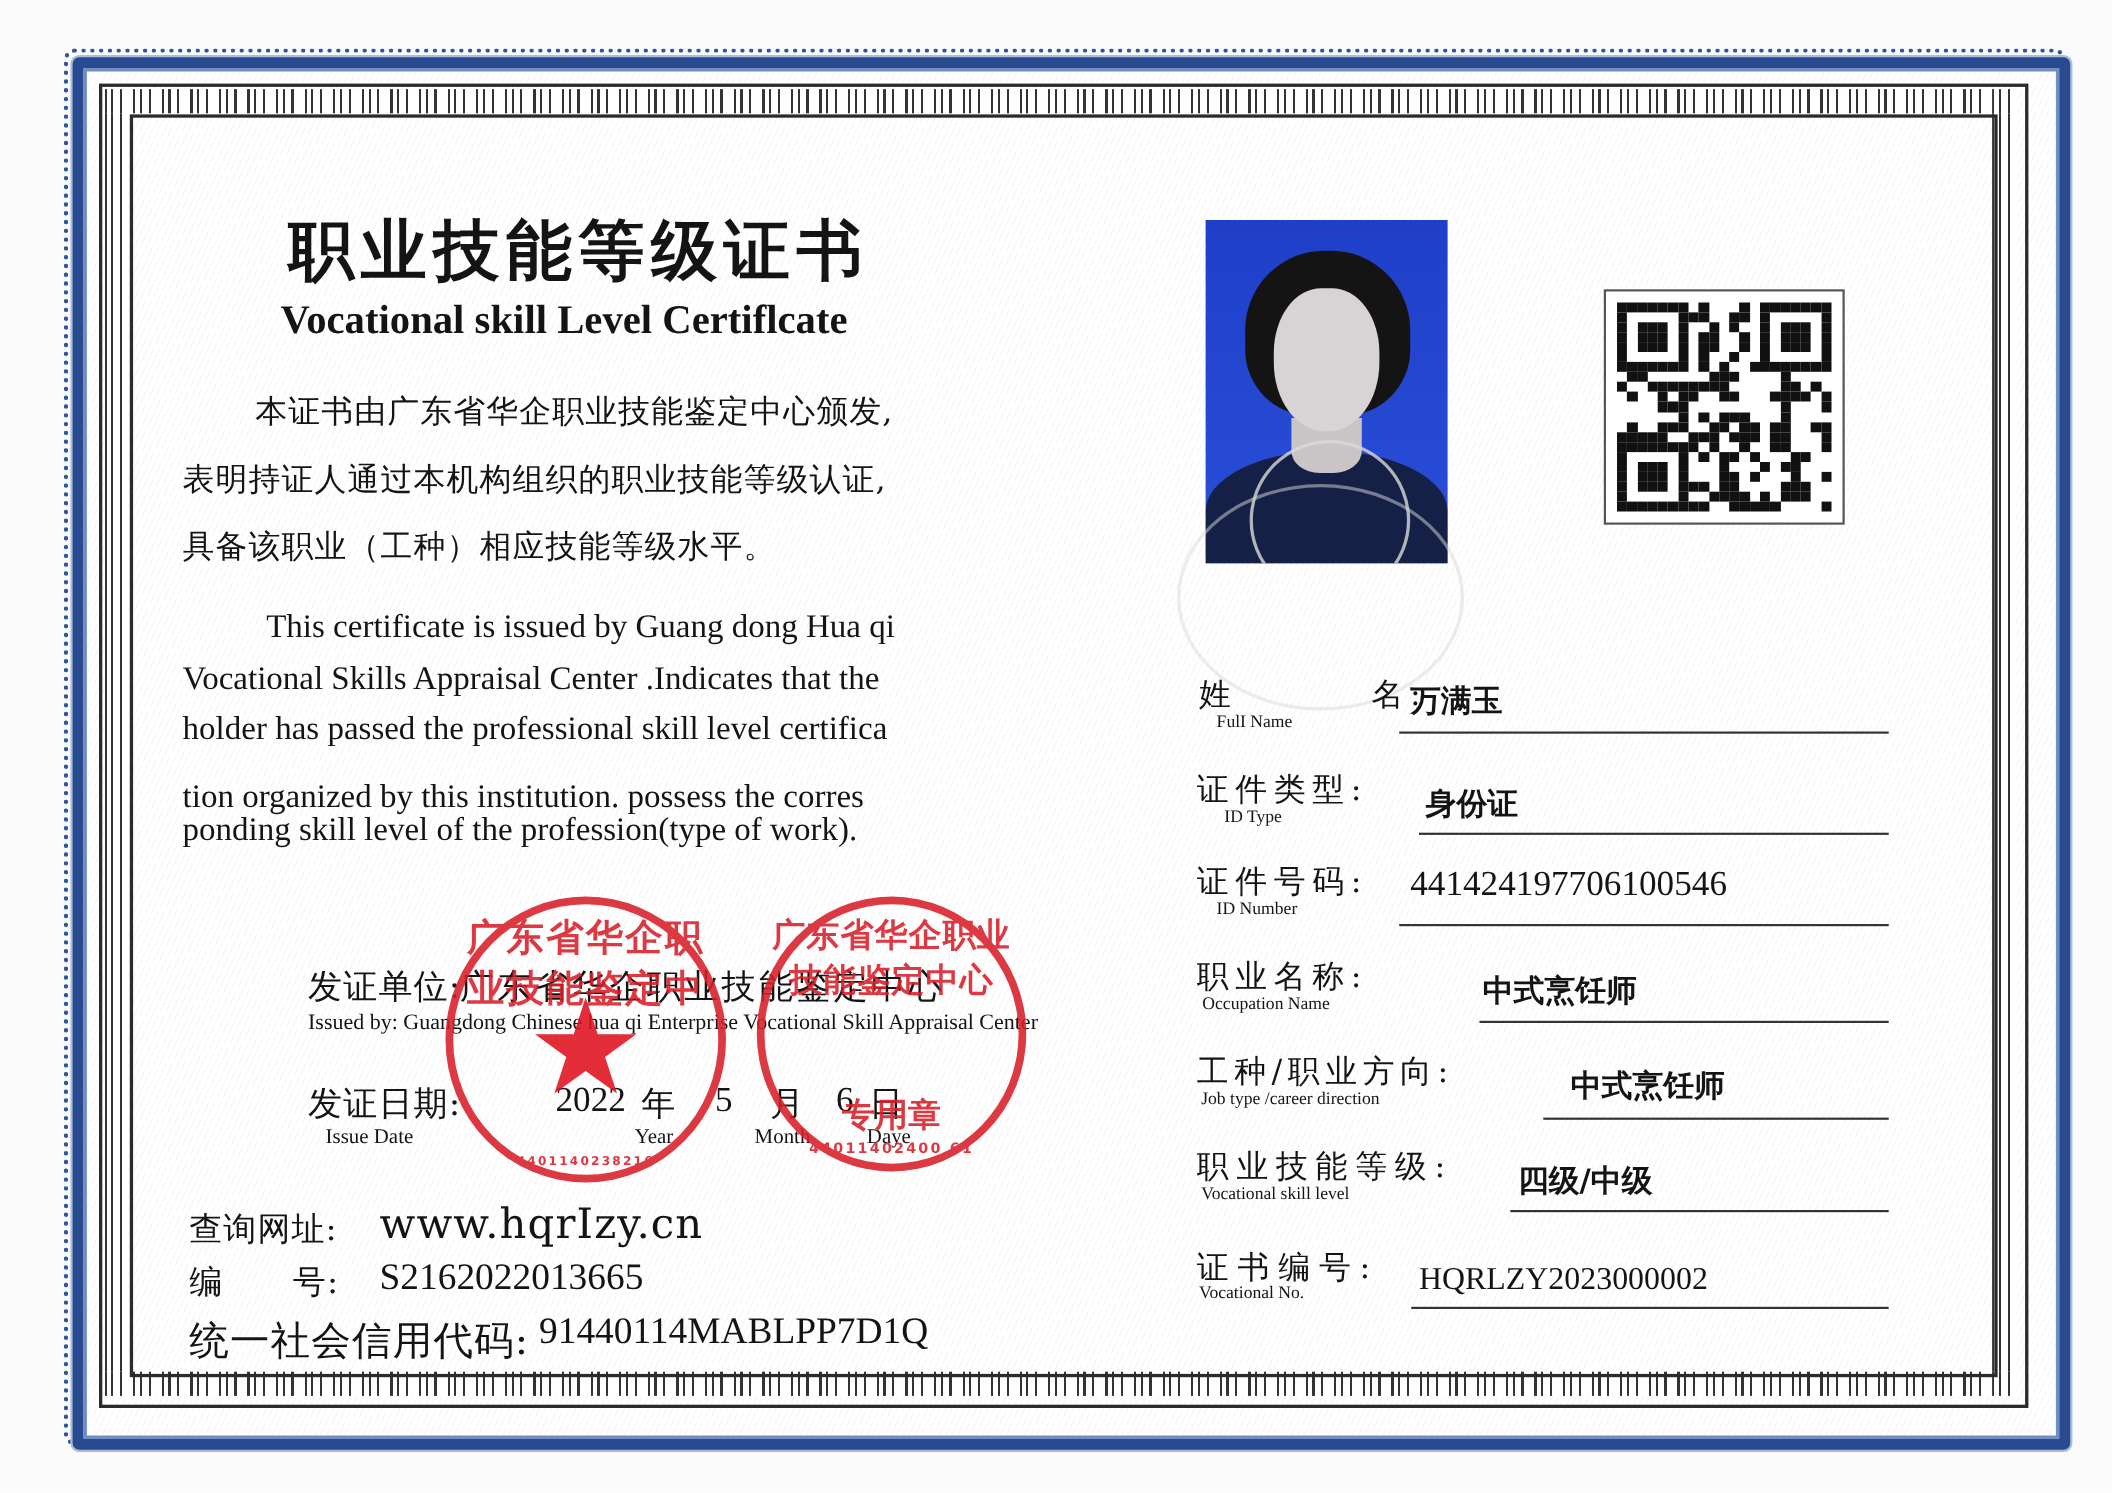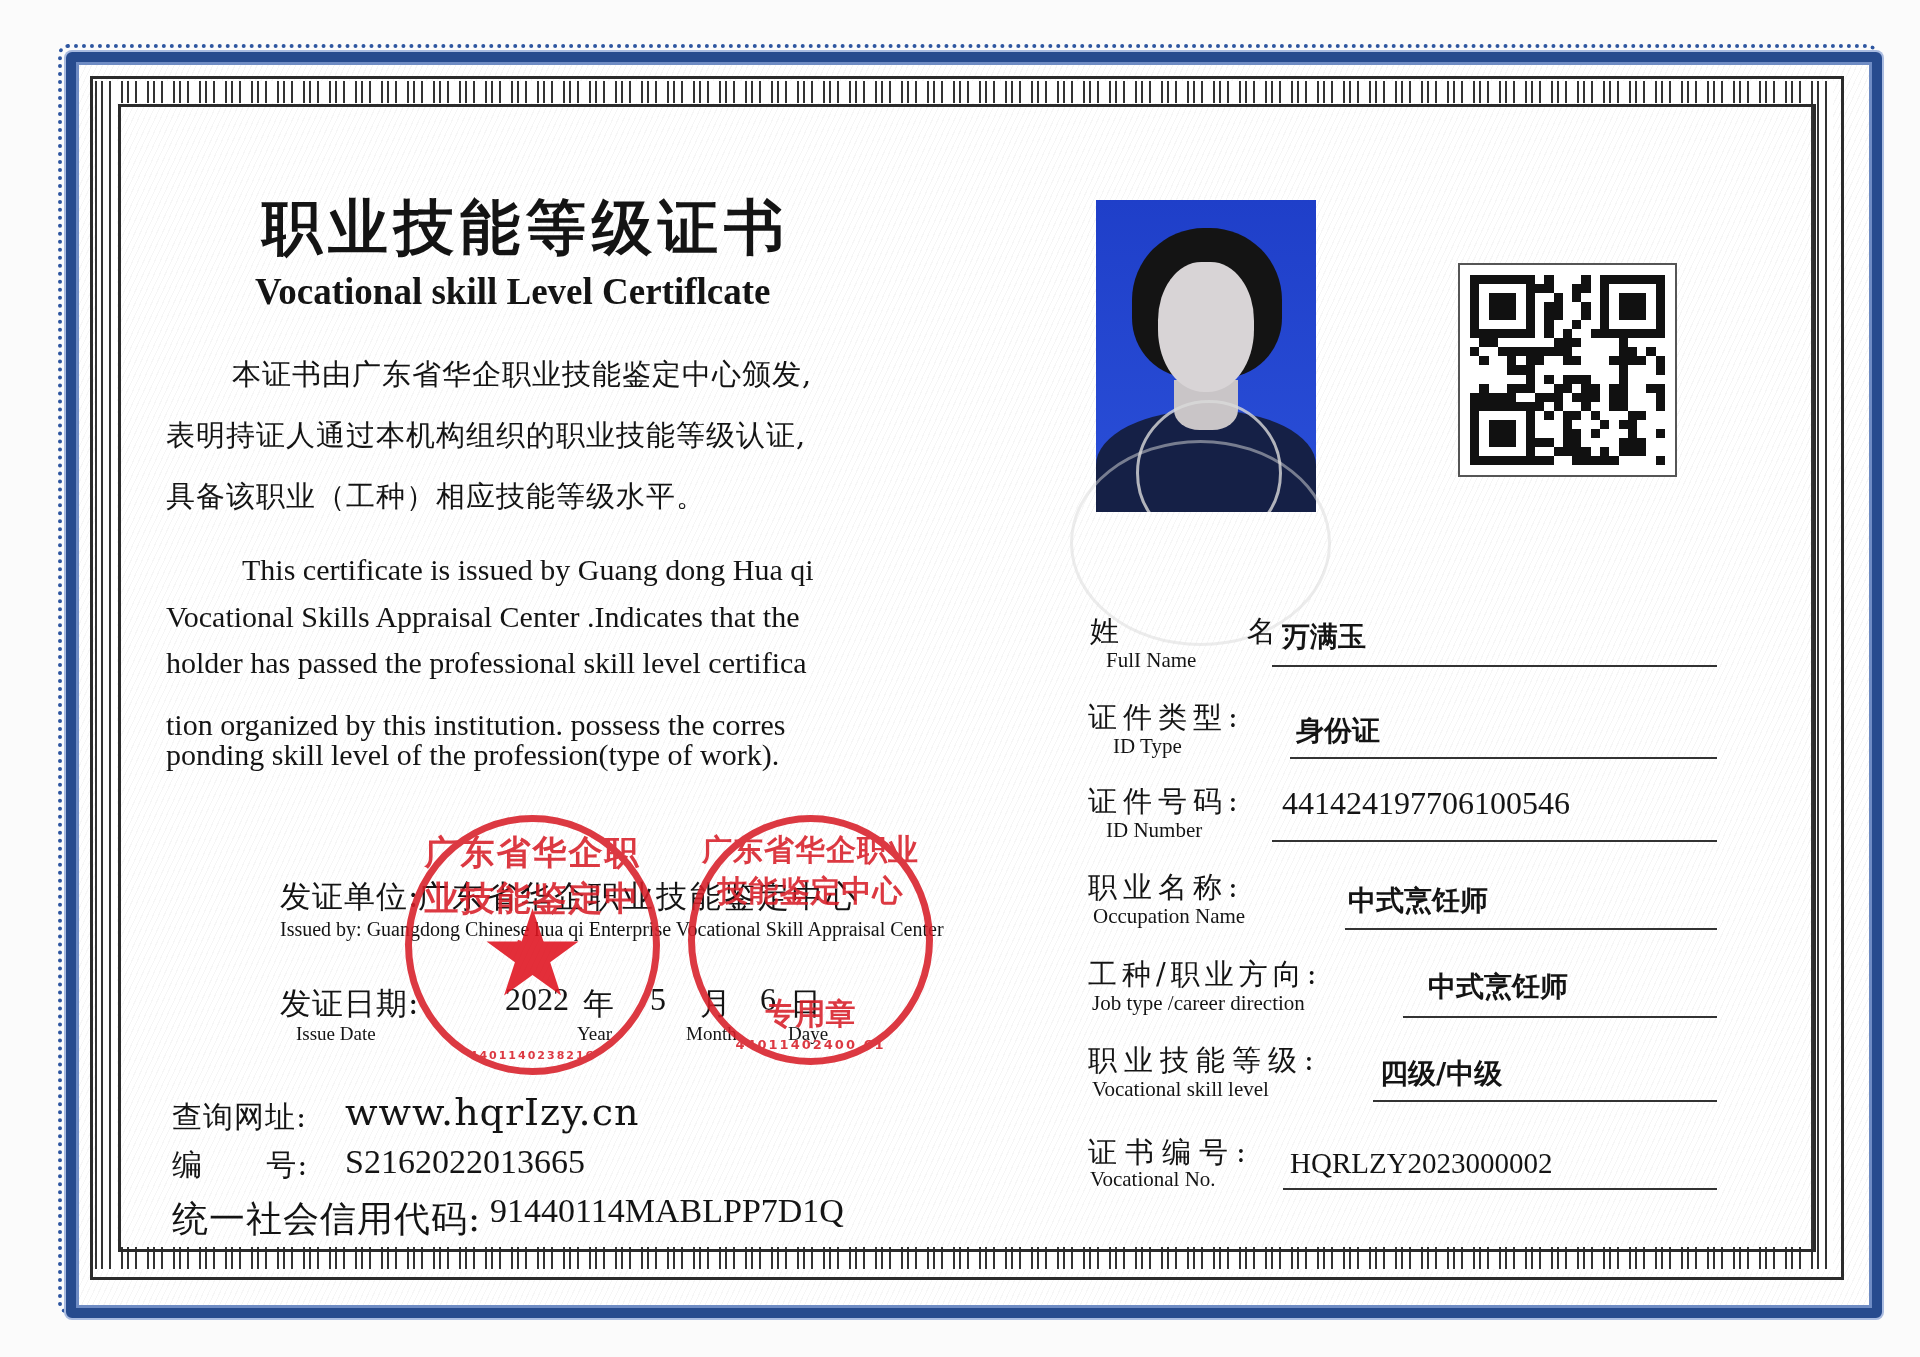--- a/index.html
+++ b/index.html
@@ -42,21 +42,21 @@
     font-family:"DejaVu Serif",serif; font-size:60px; font-weight:bold; letter-spacing:6px;
     white-space:nowrap;
   }
   .title-en {
     left:255px; top:270px; font-size:37px; white-space:nowrap;font-weight:bold;
   }
   .cn-para { font-family:"DejaVu Serif",serif; font-size:29px; white-space:nowrap; letter-spacing:1px; }
   .en-para { font-size:30px; white-space:nowrap; }
   .small-en { font-size:19px; white-space:nowrap; }
   .label-cn { font-family:"DejaVu Serif",serif; font-size:29px; white-space:nowrap; letter-spacing:6px; }
-  .label-en { font-size:21px; white-space:nowrap; }
+  .label-en { font-size:16px; white-space:nowrap; }
   .value { font-family:"DejaVu Sans",sans-serif; font-weight:bold; font-size:28px; white-space:nowrap; }
   .value-mono { font-family:"Liberation Serif",serif; font-size:32px; white-space:nowrap; }
   .uline { height:0; border-top:2px solid #333; }
   .photo {
     left:1096px; top:200px; width:220px; height:312px;
     background: linear-gradient(#1f3fc9, #2a4fd8);
     overflow:hidden;
   }
   .hair { left:36px; top:28px; width:150px; height:150px; background:#141414; border-radius:48% 48% 40% 40%; }
   .face { left:62px; top:62px; width:96px; height:130px; background:#d8d4d6; border-radius:45% 45% 48% 48%; }

